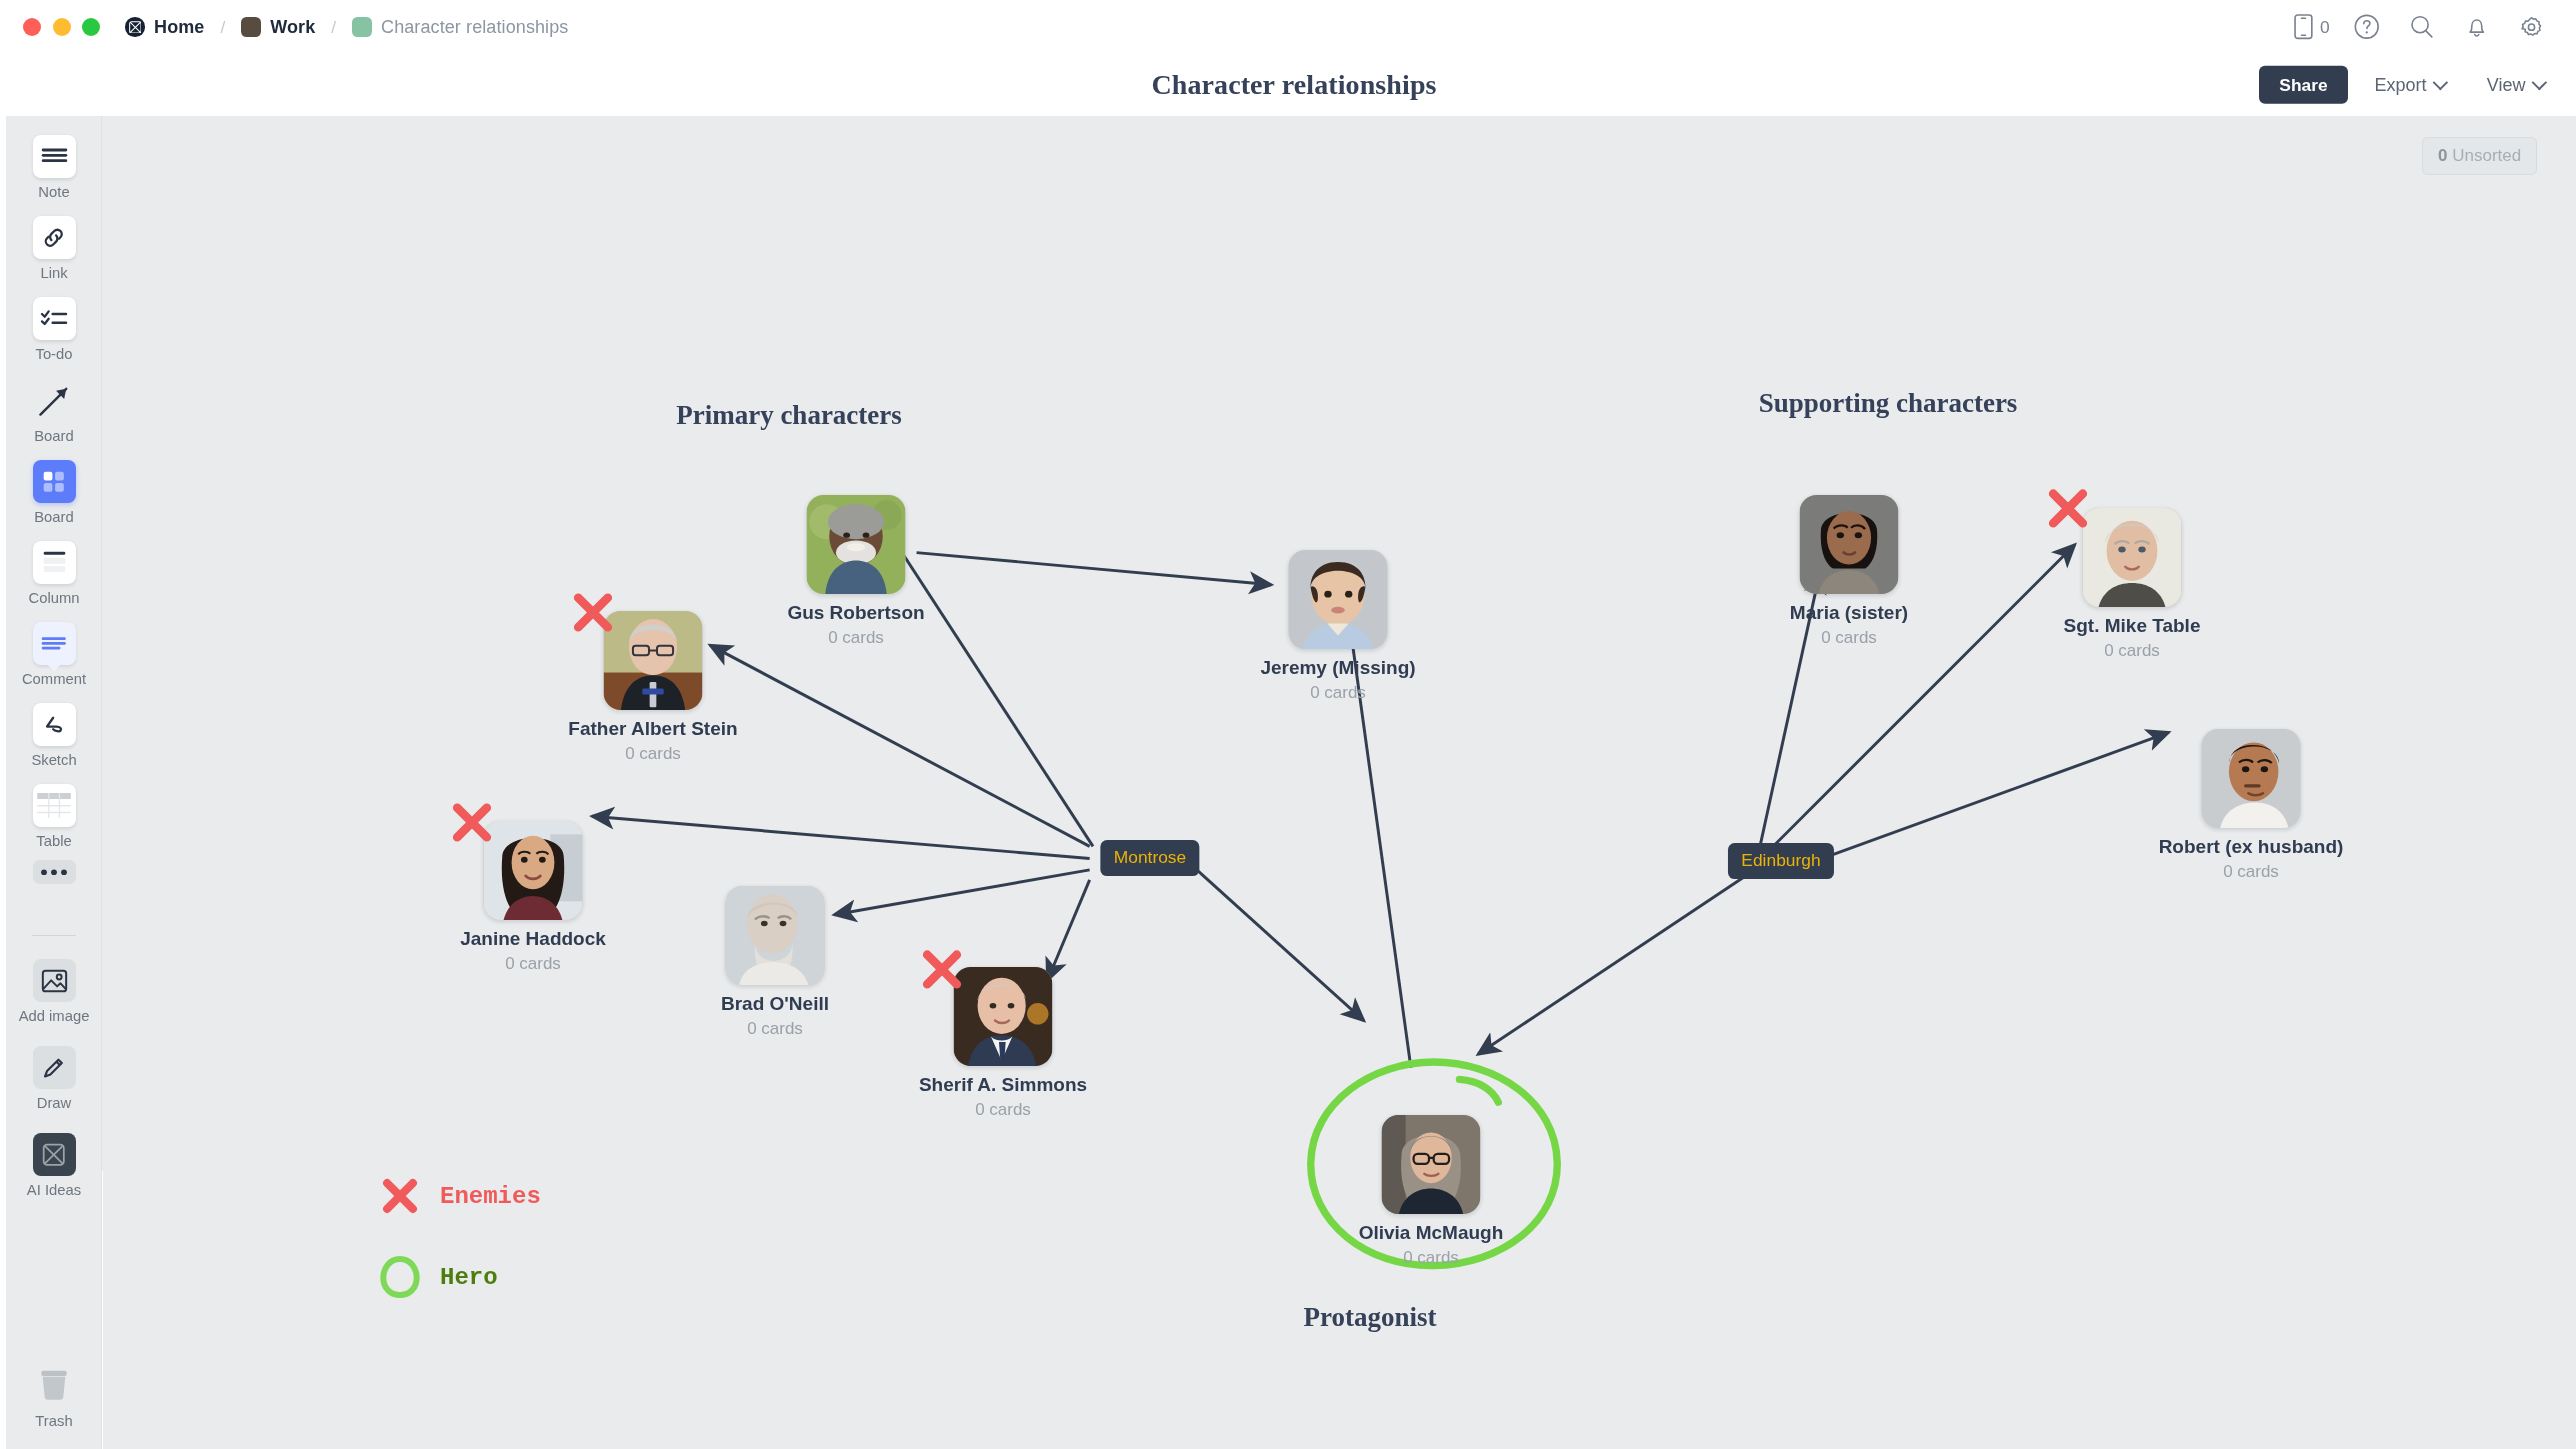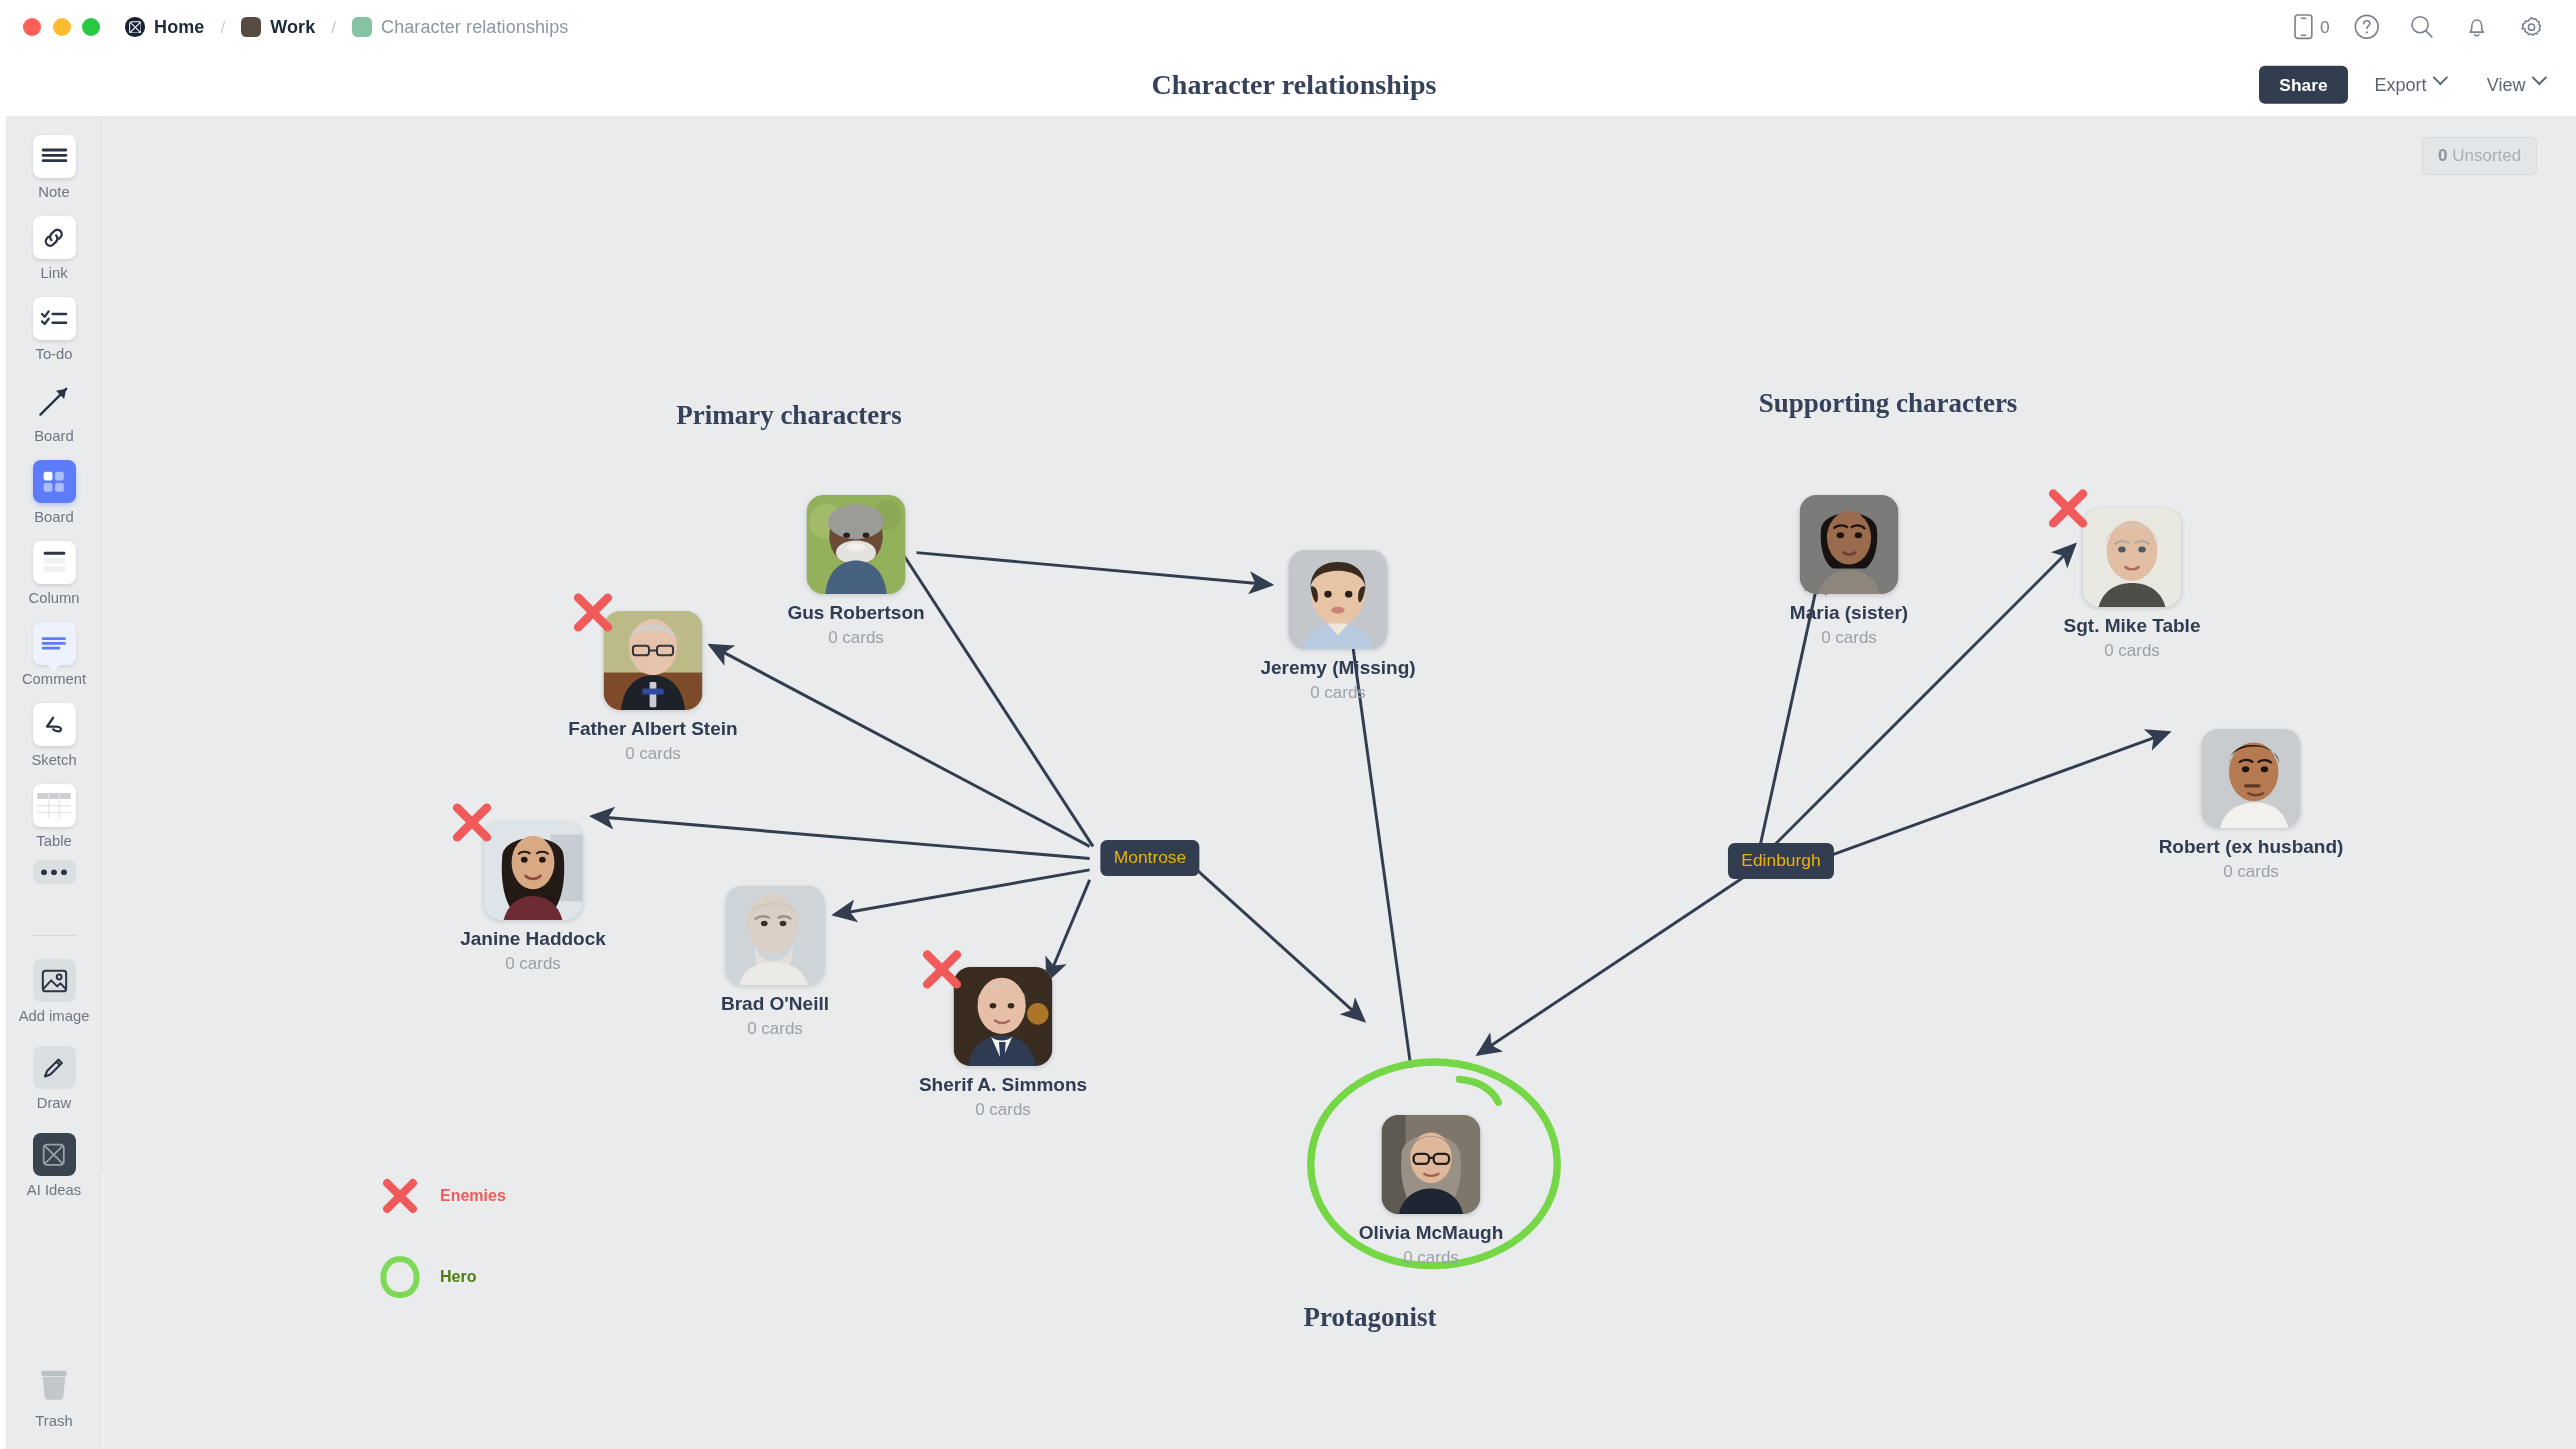--- a/index.html
+++ b/index.html
@@ -67,21 +67,21 @@
   .btn-share {
     background: #323d4f; color: #ffffff;
     font-size: 17.4px; font-weight: 700;
     padding: 8.7px 20px; border-radius: 6px;
     border: none; cursor: pointer;
   }
   .btn-ghost {
     background: transparent; border: none; cursor: pointer;
     color: #5c6573; font-size: 18px;
     padding: 8px 14.8px;
-    display: flex; gap: 8px;
+    display: flex; align-items: center; gap: 8px;
   }
   .chev { display: inline-block; width: 10.7px; height: 10.7px; border-right: 2.3px solid #5c6573; border-bottom: 2.3px solid #5c6573; transform: rotate(45deg) translate(-2px,-2px); }
 
   
   .rail {
     position: absolute; left: 0; top: 115px;
     width: 96px; height: 1334px;
     background: #e9ebec;
     border-right: 0.7px solid #dfe2e4;
     z-index: 30;
@@ -154,21 +154,21 @@
     position: absolute; transform: translate(-50%,-50%);
     background: #323d4f; color: #eab308;
     font-size: 17.4px; font-weight: 400;
     padding: 7.4px 13.4px; border-radius: 6.7px;
     white-space: nowrap; cursor: pointer;
     z-index: 5;
   }
 
   
   .legend-row { position: absolute; display: flex; align-items: center; gap: 19px; }
-  .legend-label { font-size: 16px; font-weight: 700; white-space: nowrap; }
+  .legend-label { font-size: 24px; font-weight: 700; white-space: nowrap; font-family: Liberation Mono, monospace; }
   .legend-label.enemies { color: #f05a5a; }
   .legend-label.hero { color: #4d7c0f; }
 </style>
 </head>
 <body>
 
 <div class="app">
 
   <div class="titlebar">
     <div class="traffic">

